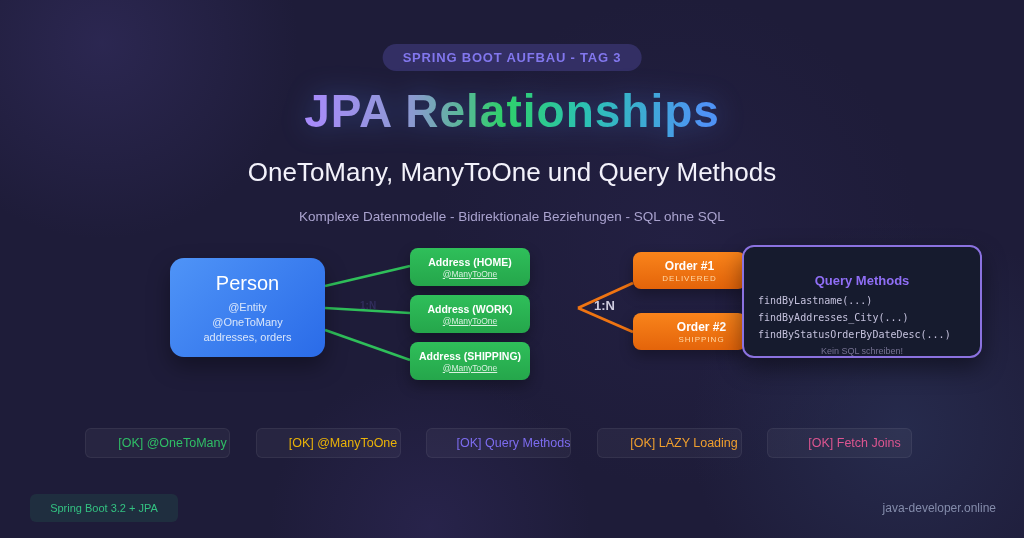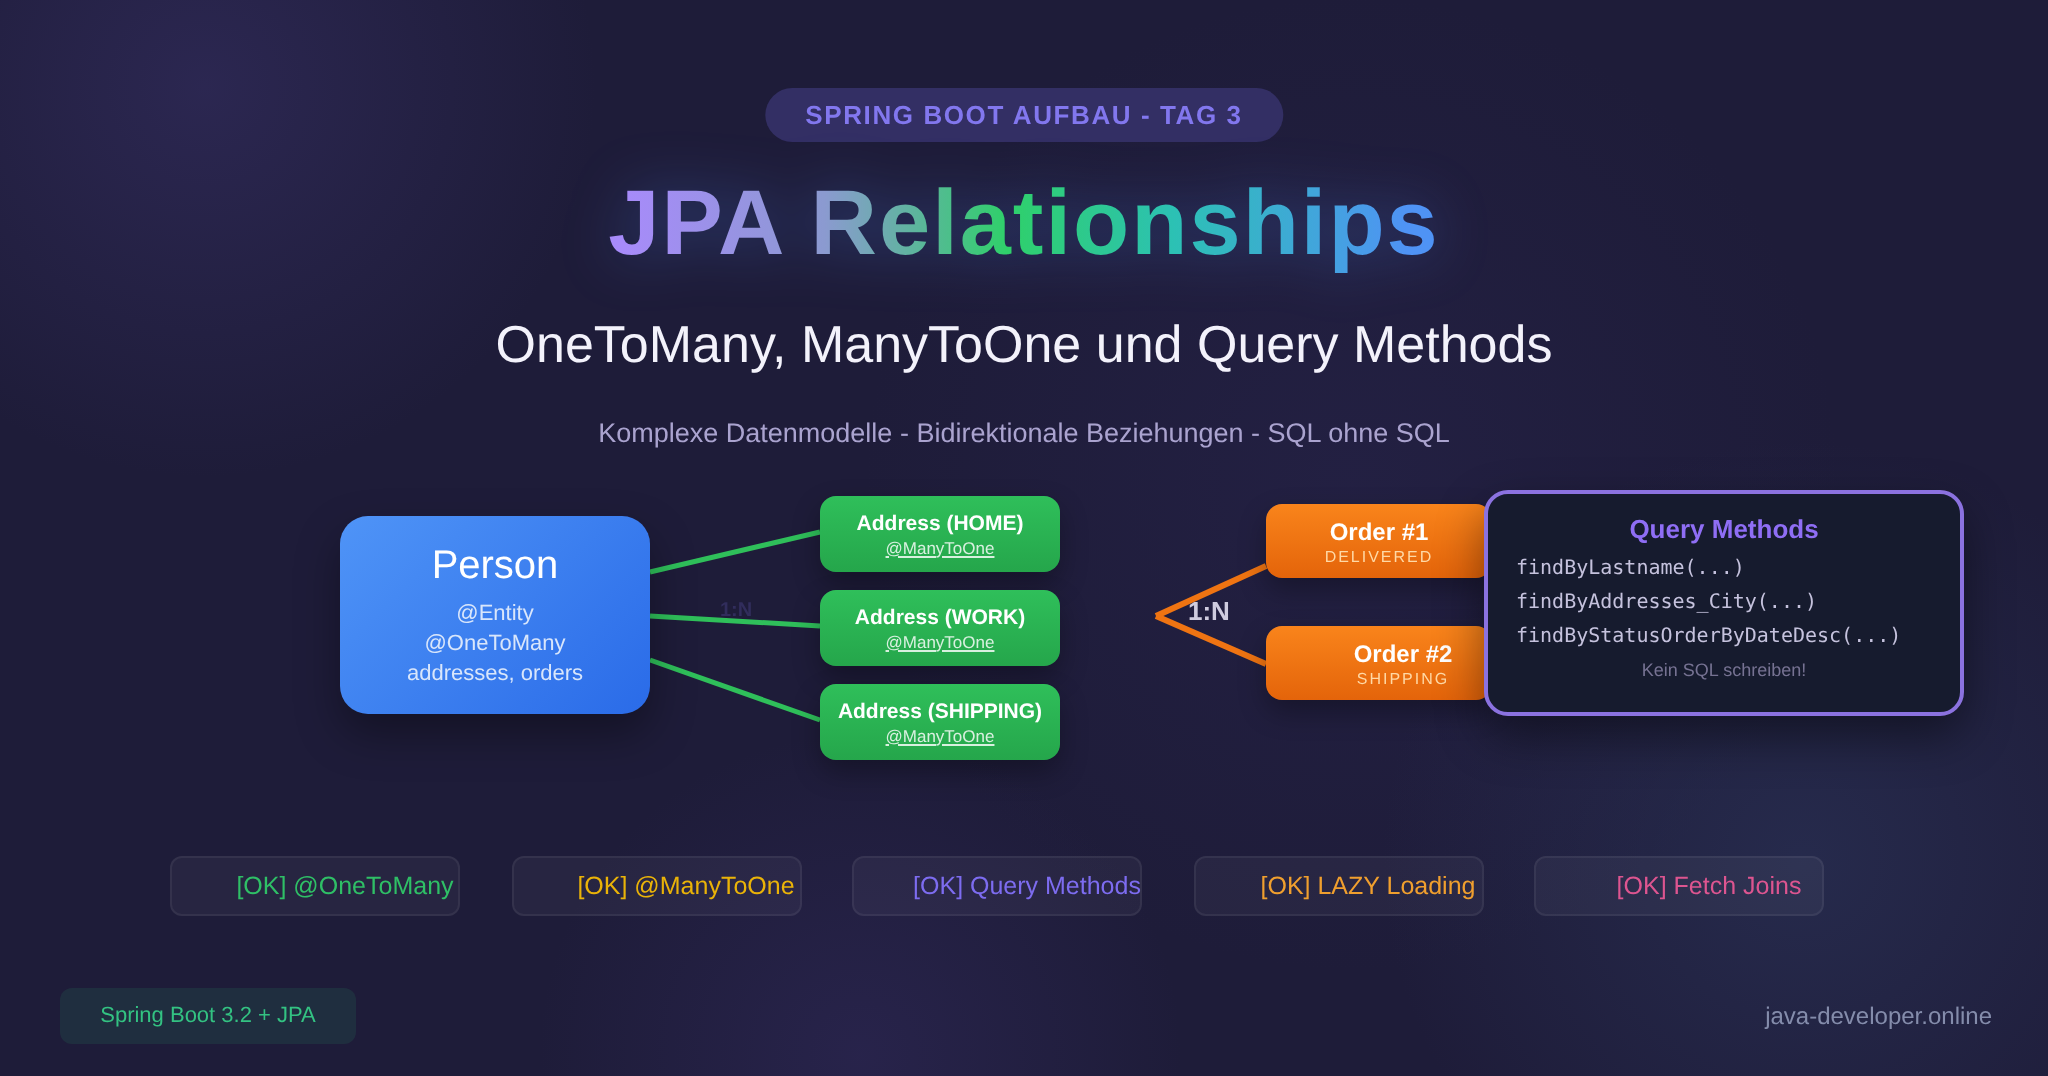--- a/index.html
+++ b/index.html
@@ -84,21 +84,21 @@
   }
   .rel-label-light {
     position: absolute; left: 594px; top: 298px;
     font-size: 13px; font-weight: bold; color: #cfccdf;
   }
 
   .query-panel {
     position: absolute; left: 742px; top: 245px; width: 240px; height: 113px;
     background: #161b2e; border: 2px solid #8b72e0; border-radius: 12px;
     box-shadow: 0 10px 24px rgba(0,0,0,0.45);
-    padding: 10px 14px 6px 14px;
+    padding: 26px 14px 6px 14px;
   }
   .query-panel .q-title {
     text-align: center; color: #8f6ef5; font-size: 13px; font-weight: bold; margin-bottom: 7px;
   }
   .query-panel .q-line {
     font-family: "DejaVu Sans Mono", monospace;
     font-size: 10px; color: #c5c2dd; margin-bottom: 6px; white-space: nowrap;
   }
   .query-panel .q-note {
     text-align: center; font-size: 9px; color: #767292; margin-top: 3px;

